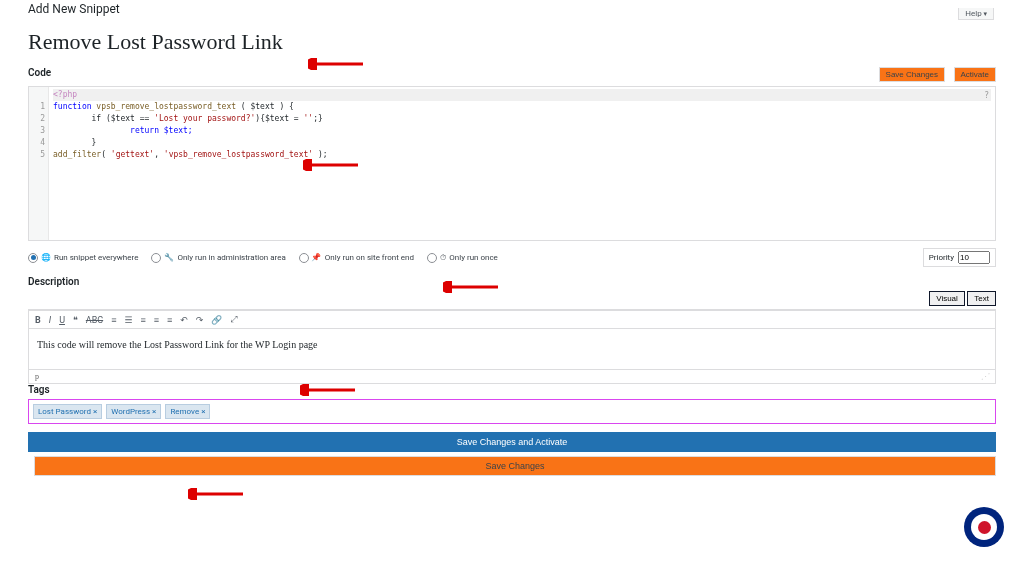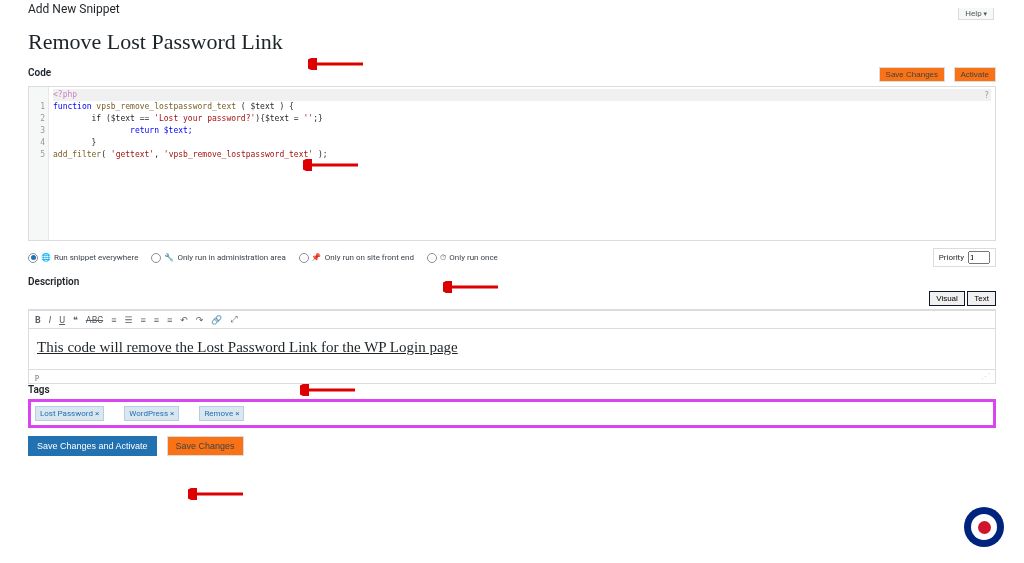--- a/index.html
+++ b/index.html
@@ -20,35 +20,35 @@
 .kw { color: #0000ff; }
 .fn { color: #795e26; }
 .str { color: #a31515; }
 .question-icon { position: absolute; top: 3px; right: 6px; font-size: 8px; color: #999; }
 .run-row { display: flex; align-items: center; margin-top: 7px; gap: 3px; font-size: 8px; justify-content: space-between; }
 .run-options { display: flex; align-items: center; gap: 3px; }
 .run-opt { display: flex; align-items: center; gap: 3px; margin-right: 10px; color: #3c434a; }
 .radio { width: 10px; height: 10px; border: 1px solid #8c8f94; border-radius: 50%; display: inline-flex; align-items: center; justify-content: center; }
 .radio.checked::after { content: ""; width: 5px; height: 5px; background: #2271b1; border-radius: 50%; }
 .priority-box { display: flex; align-items: center; gap: 4px; border: 1px solid #dcdcde; padding: 2px 5px; }
-.priority-box input { width: 22px; font-size: 8px; }
+.priority-box input { width: 32px; font-size: 8px; }
 .desc-header { margin-top: 9px; }
 .editor-box { border: 1px solid #dcdcde; margin-top: 3px; }
 .editor-tabs { text-align: right; padding: 0; }
 .editor-tabs button { font-size: 8px; padding: 2px 6px; background: #f0f0f1; border: 1px solid #0f172a; cursor: pointer; }
 .editor-toolbar { border-top: 1px solid #dcdcde; border-bottom: 1px solid #dcdcde; padding: 3px 6px; display: flex; gap: 8px; align-items: center; color: #555d66; }
 .tb-icon { font-size: 9px; color: #555d66; cursor: pointer; }
-.editor-content { padding: 10px 8px; font-size: 15px; font-family: Georgia, serif; color: #1d2327; min-height: 40px; text-decoration: underline; }
+.editor-content { padding: 10px 8px; font-size: 10px; font-family: Georgia, serif; color: #1d2327; min-height: 40px; }
 .editor-footer { border-top: 1px solid #dcdcde; padding: 2px 6px; font-size: 8px; color: #666; display: flex; justify-content: space-between; font-family: Georgia, serif; }
 .resize-handle { font-style: italic; color: #ccc; }
 .tags-header { }
-.tags-box { border: 3px solid #d946ef; padding: 4px; margin-top: 3px; display: flex; gap: 20px; }
+.tags-box { border: 1px solid #d946ef; padding: 4px; margin-top: 3px; display: flex; gap: 4px; }
 .tag { background: #dae6f0; border: 1px solid #b8cde0; color: #2271b1; padding: 2px 4px; font-size: 8px; display: flex; align-items: center; gap: 2px; }
 .tag-x { font-size: 8px; color: #2271b1; cursor: pointer; }
-.bottom-buttons { margin-top: 8px; display: flex; gap: 4px; }
+.bottom-buttons { margin-top: 8px; display: flex; gap: 4px; flex-direction: column; }
 .btn-large { padding: 4px 8px; font-size: 9px; }
 .roundel { position: absolute; right: 20px; bottom: 16px; width: 40px; height: 40px; border-radius: 50%; background: #00247d; display: flex; align-items: center; justify-content: center; }
 .roundel::before { content: ""; width: 26px; height: 26px; background: #fff; border-radius: 50%; position: absolute; }
 .roundel::after { content: ""; width: 13px; height: 13px; background: #cf142b; border-radius: 50%; position: absolute; }
 .unicode-icon { font-size: 8px; }
 </style>
 </head>
 <body>
 
 <div class="help-tab">Help</div>

